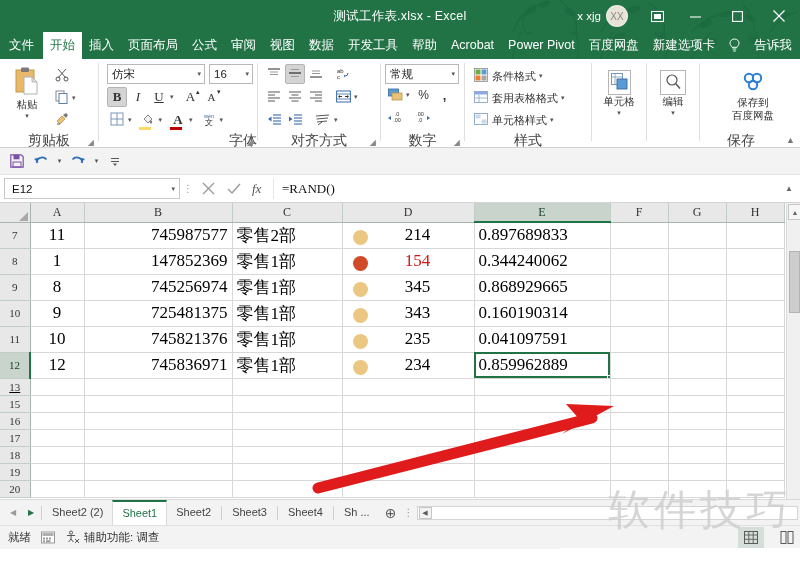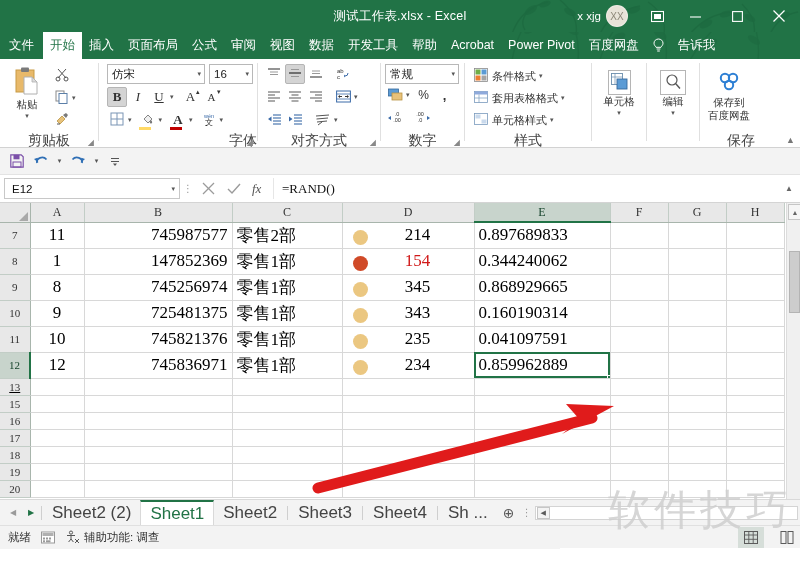--- a/index.html
+++ b/index.html
@@ -199,21 +199,21 @@
   
   .tabsbar {
     height: 26px; background: #f3f3f3; display: flex; align-items: center;
     border-top: 1px solid #d9d9d9; padding-left: 4px;
   }
   .nav-arrow { width: 18px; height: 22px; display: flex; align-items: center;
                justify-content: center; font-size: 8px; color: #9a9a9a; }
   .nav-arrow.on { color: #217346; }
   .tabsep { width: 1px; height: 14px; background: #cfcfcf; margin: 0 1px; }
   .sheettab {
-    height: 25px; line-height: 25px; padding: 0 9px; font-size: 17px;
+    height: 25px; line-height: 25px; padding: 0 9px; font-size: 11px;
     color: #444; white-space: nowrap;
   }
   .sheettab.active {
     background: #fff; color: #217346; border-top: 2px solid #217346;
     border-left: 1px solid #d9d9d9; border-right: 1px solid #d9d9d9;
     line-height: 23px;
   }
   .addsheet { width: 24px; display: flex; align-items: center; justify-content: center;
               font-size: 14px; color: #5b5b5b; }
   .tabdots { width: 12px; text-align: center; color: #9a9a9a; font-size: 10px; }
@@ -327,20 +327,21 @@
     <div class="tab">页面布局</div>
     <div class="tab">公式</div>
     <div class="tab">审阅</div>
     <div class="tab">视图</div>
     <div class="tab">数据</div>
     <div class="tab">开发工具</div>
     <div class="tab">帮助</div>
     <div class="tab">Acrobat</div>
     <div class="tab">Power Pivot</div>
     <div class="tab">百度网盘</div>
+    <div class="tab">新建选项卡</div>
 
     <div class="tab-icon">
       <svg width="13" height="15" viewBox="0 0 13 15">
         <path d="M6.5 1 C3.8 1 2 3 2 5.2 C2 7 3.3 8 4 9.3 L9 9.3 C9.7 8 11 7 11 5.2 C11 3 9.2 1 6.5 1 Z" fill="none" stroke="#fff" stroke-width="1"></path>
         <line x1="4.6" y1="11" x2="8.4" y2="11" stroke="#fff" stroke-width="1"></line>
         <line x1="5.2" y1="13" x2="7.8" y2="13" stroke="#fff" stroke-width="1"></line>
       </svg>
     </div>
     <div class="tab">告诉我</div>
     <div class="tab-spacer"></div>
@@ -722,21 +723,21 @@
           </span>
           <span>编辑</span>
           <span class="caret">▾</span>
         </div>
       </div>
       <div class="grp-label">&nbsp;</div>
     </div>
     <div class="grp-sep"></div>
 
     <div class="grp" style="width:82px;">
-      <div class="grp-body" style="justify-content:flex-start;padding-top:7px;">
+      <div class="grp-body" style="justify-content:flex-end;padding-top:7px;">
         <div class="btn-big" style="line-height:13px;">
           <span>
             <svg width="26" height="22" viewBox="0 0 26 22">
               <circle cx="9" cy="7" r="4.2" fill="none" stroke="#2d7fd4" stroke-width="2"></circle>
               <circle cx="17" cy="7" r="4.2" fill="none" stroke="#2d7fd4" stroke-width="2"></circle>
               <circle cx="13" cy="14" r="4.2" fill="none" stroke="#2d7fd4" stroke-width="2"></circle>
             </svg>
           </span>
           <span>保存到</span>
           <span>百度网盘</span>

